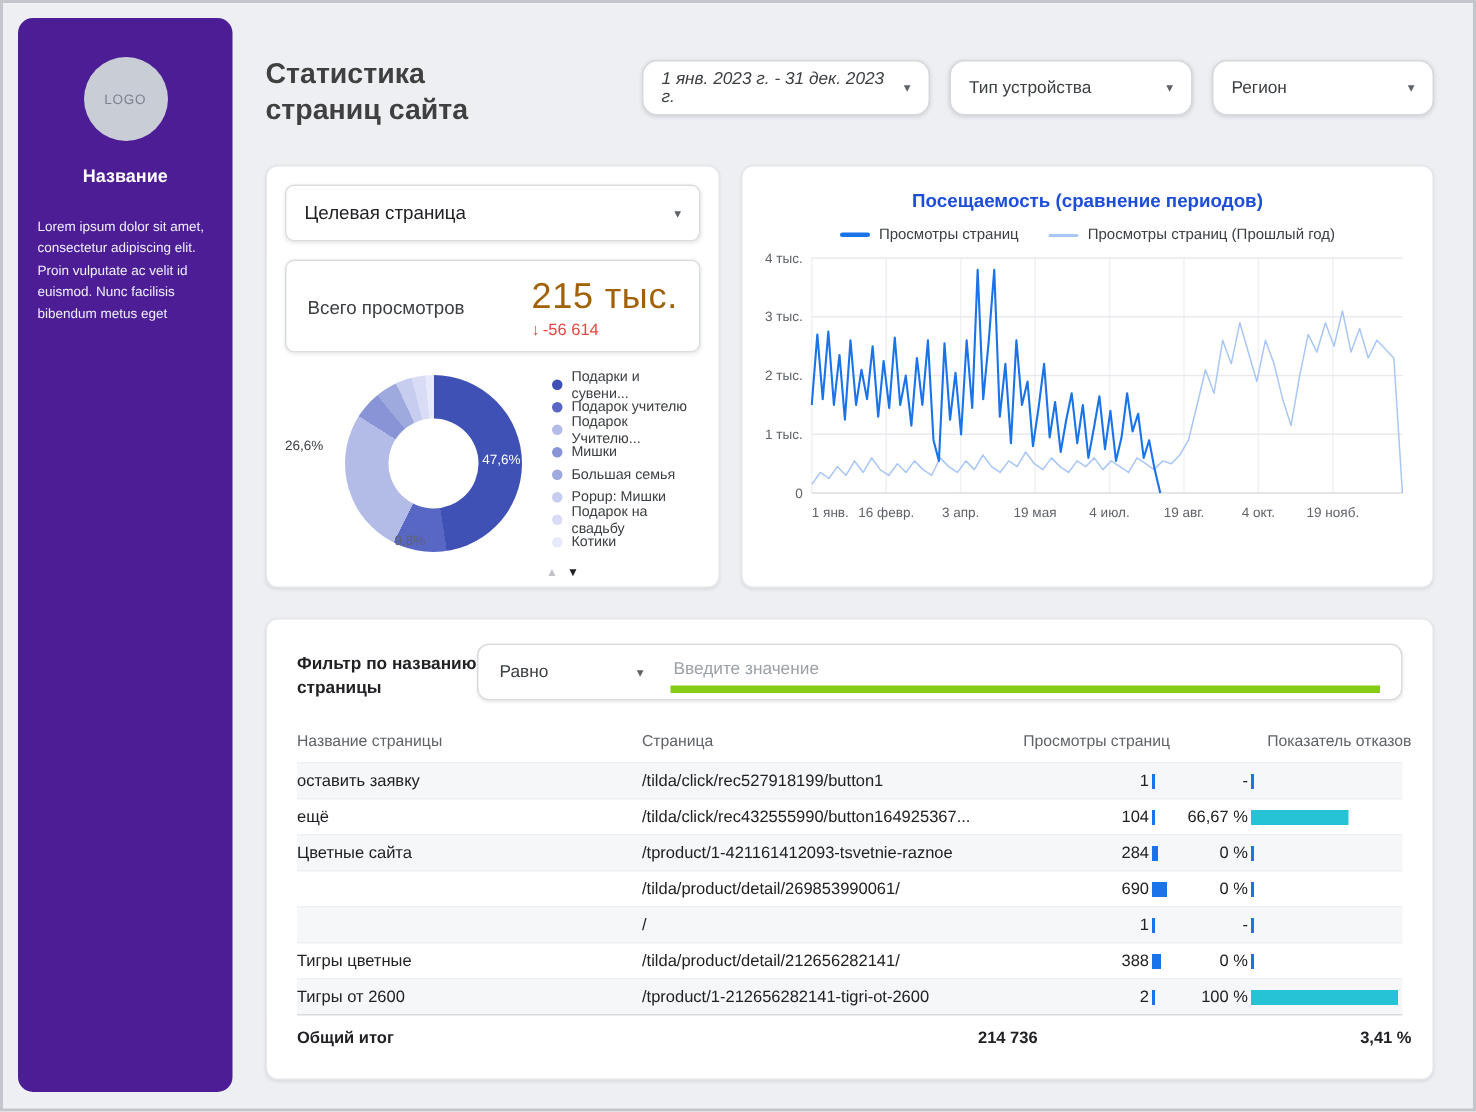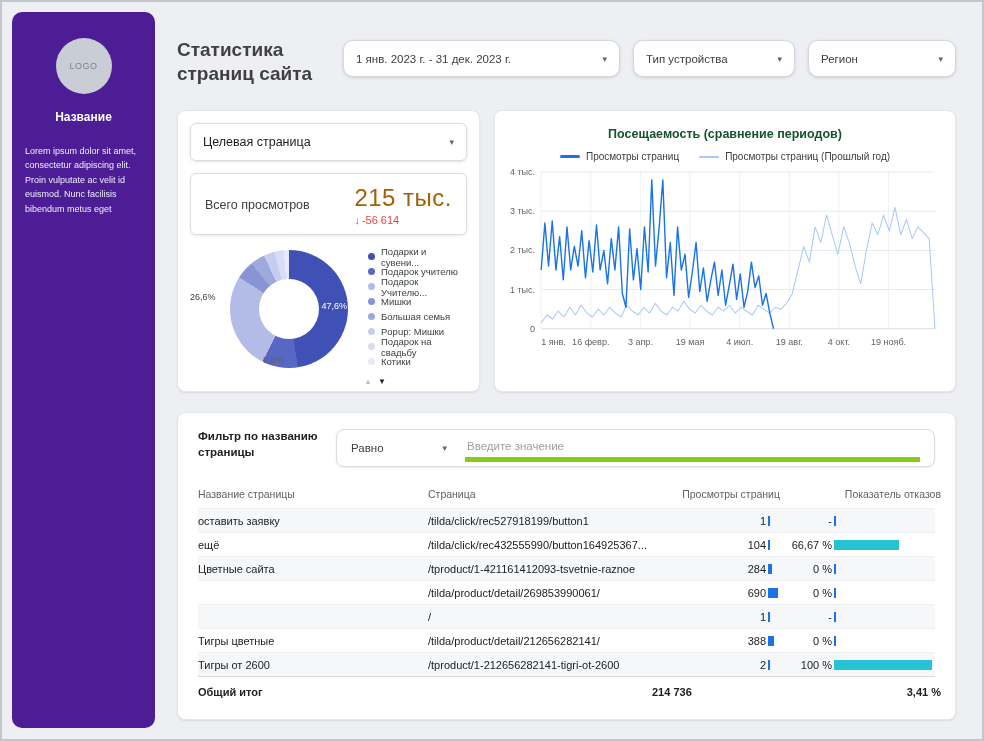--- a/index.html
+++ b/index.html
@@ -11,21 +11,21 @@
   .logo-circle { width:56px; height:56px; border-radius:50%; background:#c8cdd6; margin:26px auto 0; display:flex; align-items:center; justify-content:center; color:#7d838e; font-size:9px; letter-spacing:.5px; }
   .sidebar-title { text-align:center; font-weight:bold; font-size:12px; margin-top:16px; }
   .sidebar-desc { font-size:9px; line-height:1.6; margin:20px 13px 0; color:#eef0fb; }
 
   
   .main { position:absolute; left:167px; top:10px; right:12px; bottom:11px; }
   .topbar { display:flex; justify-content:space-between; align-items:flex-start; padding:26px 14px 0 8px; }
   .page-title { width:170px; font-size:19px; line-height:1.27; font-weight:bold; color:#404040; }
   .chips { display:flex; gap:13px; margin-top:2px; }
   .chip { height:37px; background:#fff; border:1px solid #d5d8dc; border-radius:10px; box-shadow:0 1px 3px rgba(60,64,67,.18); display:flex; align-items:center; justify-content:space-between; padding:0 12px; font-size:11.5px; color:#3c4043; cursor:pointer; }
-  .chip:nth-of-type(1){ width:277px; } .chip:nth-of-type(2){ width:162px; } .chip:nth-of-type(3){ width:148px; }
+  .chip:nth-of-type(1){ width:192px;font-style:italic; } .chip:nth-of-type(2){ width:162px; } .chip:nth-of-type(3){ width:148px; }
   .caret { color:#5f6368; font-size:9px; margin-left:10px; }
 
   .cards-row { display:flex; gap:14px; margin:24px 14px 0 8px; }
   .card { background:#fff; border:1px solid #e4e6ea; border-radius:8px; box-shadow:0 1px 2px rgba(60,64,67,.10); }
 
   
   .left-card { width:303px; height:282px; padding:12px; position:relative; }
   .select-box { height:38px; border:1px solid #dadce0; border-radius:6px; box-shadow:0 1px 3px rgba(60,64,67,.15); display:flex; align-items:center; justify-content:space-between; padding:0 12px; font-size:12.5px; color:#202124; cursor:pointer; }
   .scorecard { margin-top:12px; border:1px solid #dadce0; border-radius:6px; box-shadow:0 1px 3px rgba(60,64,67,.12); padding:10px 14px 8px; display:flex; align-items:center; justify-content:space-between; }
   .score-label { font-size:12.5px; color:#3c4043; }
@@ -41,29 +41,29 @@
   .lbl-bottom { left:33px; bottom:3px; color:#5f6368; }
   .lbl-left { left:-40px; top:42px; color:#3c4043; }
   .legend { list-style:none; margin-left:20px; }
   .legend li { display:flex; align-items:center; gap:6px; font-size:9.5px; color:#3c4043; height:15px; cursor:pointer; }
   .bullet { width:7px; height:7px; border-radius:50%; flex:none; }
   .pager { position:absolute; left:186px; bottom:5px; font-size:8px; cursor:pointer; }
   .pager .up { color:#c1c4c9; margin-right:6px; } .pager .down { color:#202124; }
 
   
   .chart-card { flex:1; height:282px; padding:12px 10px 6px; }
-  .chart-title { text-align:center; font-size:12.5px; font-weight:bold; color:#14532d; margin-top:4px; }
+  .chart-title { text-align:center; font-size:12.5px; font-weight:bold; color:#1d4ed8; margin-top:4px; }
   .chart-legend { display:flex; justify-content:center; gap:20px; margin-top:10px; font-size:10px; color:#3c4043; }
   .chart-legend .item { display:flex; align-items:center; gap:6px; }
   .swatch { width:20px; border-radius:2px; }
   .chart-svg { width:100%; display:block; margin-top:2px; }
 
   
   .table-card { margin:20px 14px 0 8px; height:308px; padding:16px 20px; }
-  .filter-row { display:flex; align-items:flex-start; gap:18px; }
+  .filter-row { display:flex; align-items:flex-end; }
   .filter-label { width:120px; font-size:11.5px; font-weight:bold; color:#202124; line-height:1.35; }
   .filter-control { flex:1; height:38px; border:1px solid #dadce0; border-radius:8px; box-shadow:0 1px 2px rgba(60,64,67,.12); display:flex; align-items:center; padding:0 14px; }
   .condition { display:flex; align-items:center; justify-content:space-between; width:96px; font-size:11.5px; color:#3c4043; cursor:pointer; }
   .filter-input { flex:1; margin-left:18px; border:none; outline:none; border-bottom:5px solid #84cc16; font-size:11.5px; padding:5px 2px; color:#202124; background:transparent; }
   .filter-input::placeholder { color:#9aa0a6; }
 
   .data-table { margin-top:16px; }
   .thead, .trow, .total-row { display:grid; grid-template-columns:230px 224px 128px 161px; align-items:center; }
   .thead { font-size:10.5px; color:#5f6368; padding:5px 0 8px; }
   .thead .c2, .thead .c3 { text-align:right; }

